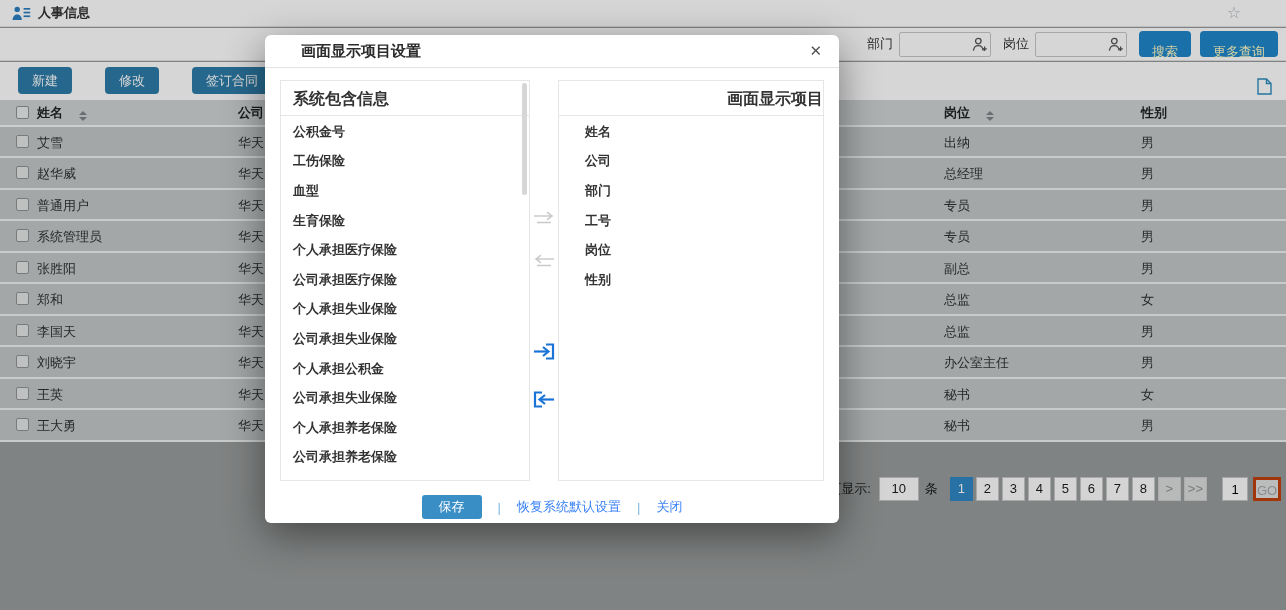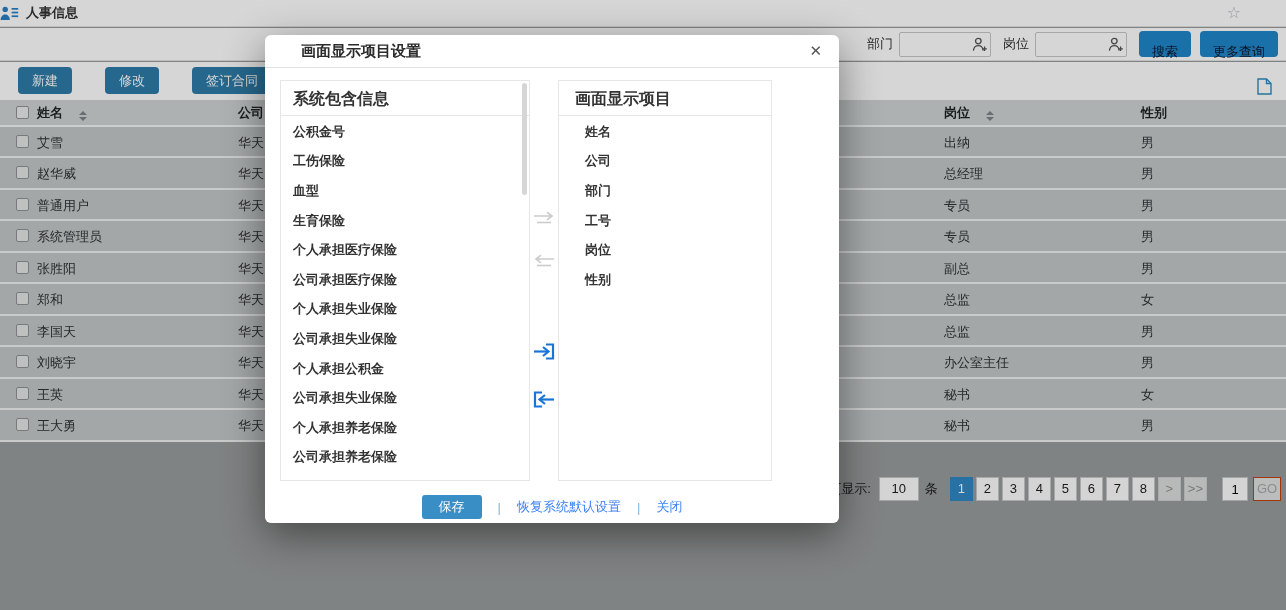--- a/index.html
+++ b/index.html
@@ -3,33 +3,33 @@
 <meta charset="utf-8">
 <style>
   * { margin:0; padding:0; box-sizing:border-box; }
   html,body { width:1286px; height:610px; overflow:hidden; }
   body { position:relative; font-family:"Liberation Sans","DejaVu Sans",sans-serif; background:#999c9d; }
 
   .page { position:absolute; inset:0; z-index:0; }
 
   
   .titlebar { position:absolute; top:0; left:0; right:0; height:27px; background:#fff;
-    border-bottom:1px solid #e4e4e4; display:flex; align-items:center; }
+    border-bottom:1px solid #e4e4e4; display:flex; align-items:center; padding-left:12px; }
   .titlebar .app-title { font-size:13px; font-weight:bold; color:#333; margin-left:7px; }
   .star { position:absolute; right:45px; top:3px; font-size:16px; color:#b4bac0; cursor:pointer; }
 
   
   .searchrow { position:absolute; top:28px; left:0; right:0; height:33px; background:#fff;
     border-bottom:1px solid #e4e4e4; display:flex; justify-content:flex-end; align-items:center; padding-right:4px; }
   .sfield { display:flex; align-items:center; margin-right:12px; }
   .sfield .flabel { font-size:13px; color:#333; margin-right:6px; }
   .fwrap { position:relative; }
   .fwrap input { width:92px; height:25px; border:1px solid #c8c8c8; border-radius:2px; padding:0 20px 0 5px; font-size:12px; }
   .fwrap .picker-ic { position:absolute; right:3px; top:5px; }
-  .btn-primary { background:#1f86c9; color:#0f172a; border:none; border-radius:4px; height:26px;
+  .btn-primary { background:#1f86c9; color:#fef9c3; border:none; border-radius:4px; height:26px;
     padding:12px 13px; font-size:13px; cursor:pointer; margin-right:9px; font-family:inherit; }
 
   
   .toolbar { position:absolute; top:62px; left:0; right:0; height:38px; background:#fff; }
   .toolbar-btns { position:absolute; left:18px; top:5px; display:flex; gap:33px; }
   .tbtn { background:#2e7ca8; color:#fff; border:none; border-radius:4px; height:27px;
     padding:0 14px; font-size:13px; cursor:pointer; font-family:inherit; white-space:nowrap; }
   .doc-ic { position:absolute; right:14px; top:16px; cursor:pointer; }
 
   
@@ -50,36 +50,36 @@
   
   .pagination { position:absolute; top:477px; right:5px; display:flex; align-items:center; font-size:13px; color:#1c1c1c; }
   .pg-summary { margin-right:8px; }
   .pg-size { width:40px; height:24px; background:#fdfdfd; border:1px solid #c4c4c4; text-align:center; line-height:22px; margin-right:6px; }
   .pg-unit { margin-right:12px; }
   .pg { min-width:23px; height:24px; background:#fdfdfd; border:1px solid #c9c9c9; text-align:center;
     line-height:22px; margin-right:3px; cursor:pointer; padding:0 3px; }
   .pg.active { background:#2f87c4; border-color:#2f87c4; color:#fff; }
   .pg.nav { color:#8d9194; background:#dcdddd; border-color:#cfcfcf; }
   .pg-goto { width:26px; height:24px; border:1px solid #c4c4c4; text-align:center; font-size:13px; margin:0 5px 0 12px; background:#fdfdfd; }
-  .pg-go { width:28px; height:24px; background:#dfe0e0; border:1px solid #c2410c; color:#a5a9ab;
+  .pg-go { width:28px; height:24px; background:#dfe0e0; border:3px solid #c2410c; color:#a5a9ab;
     text-align:center; line-height:22px; cursor:pointer; }
 
   
   .backdrop { position:absolute; inset:0; background:rgba(0,0,0,0.16); z-index:5; }
 
   
   .modal { position:absolute; left:265px; top:35px; width:574px; height:488px; background:#fff;
     border-radius:6px; box-shadow:0 12px 40px rgba(0,0,0,0.45); z-index:10; }
   .modal-header { position:relative; height:33px; border-bottom:1px solid #e2e2e2; display:flex; align-items:center; padding:0 36px; }
   .modal-title { font-size:15px; font-weight:bold; color:#2b2b2b; }
   .modal-close { position:absolute; right:17px; top:7px; font-size:15px; color:#555; cursor:pointer; }
 
   .panel { position:absolute; top:45px; height:401px; border:1px solid #e6e6e6; background:#fff; }
   .panel-left { left:15px; width:250px; }
-  .panel-right { left:293px; width:214px; }
+  .panel-right { left:293px; width:266px;text-align:right; }
   .panel-title { height:35px; line-height:35px; border-bottom:1px solid #e6e6e6; font-size:16px; font-weight:bold; color:#333; }
   .panel-left .panel-title { padding-left:12px; }
   .panel-right .panel-title { padding-left:16px; }
   .plist { position:absolute; top:36px; bottom:0; left:0; right:0; overflow:hidden; }
   .litem { height:29.6px; display:flex; align-items:center; font-size:13px; color:#333; cursor:pointer;font-weight:bold; }
   .panel-left .litem { padding-left:12px; }
   .panel-right .litem { padding-left:26px; }
   .scrollthumb { position:absolute; right:2px; top:2px; width:5px; height:112px; background:#d6d6d6; border-radius:3px; cursor:pointer; }
 
   .arrows { position:absolute; left:265px; top:45px; width:28px; height:401px; }

